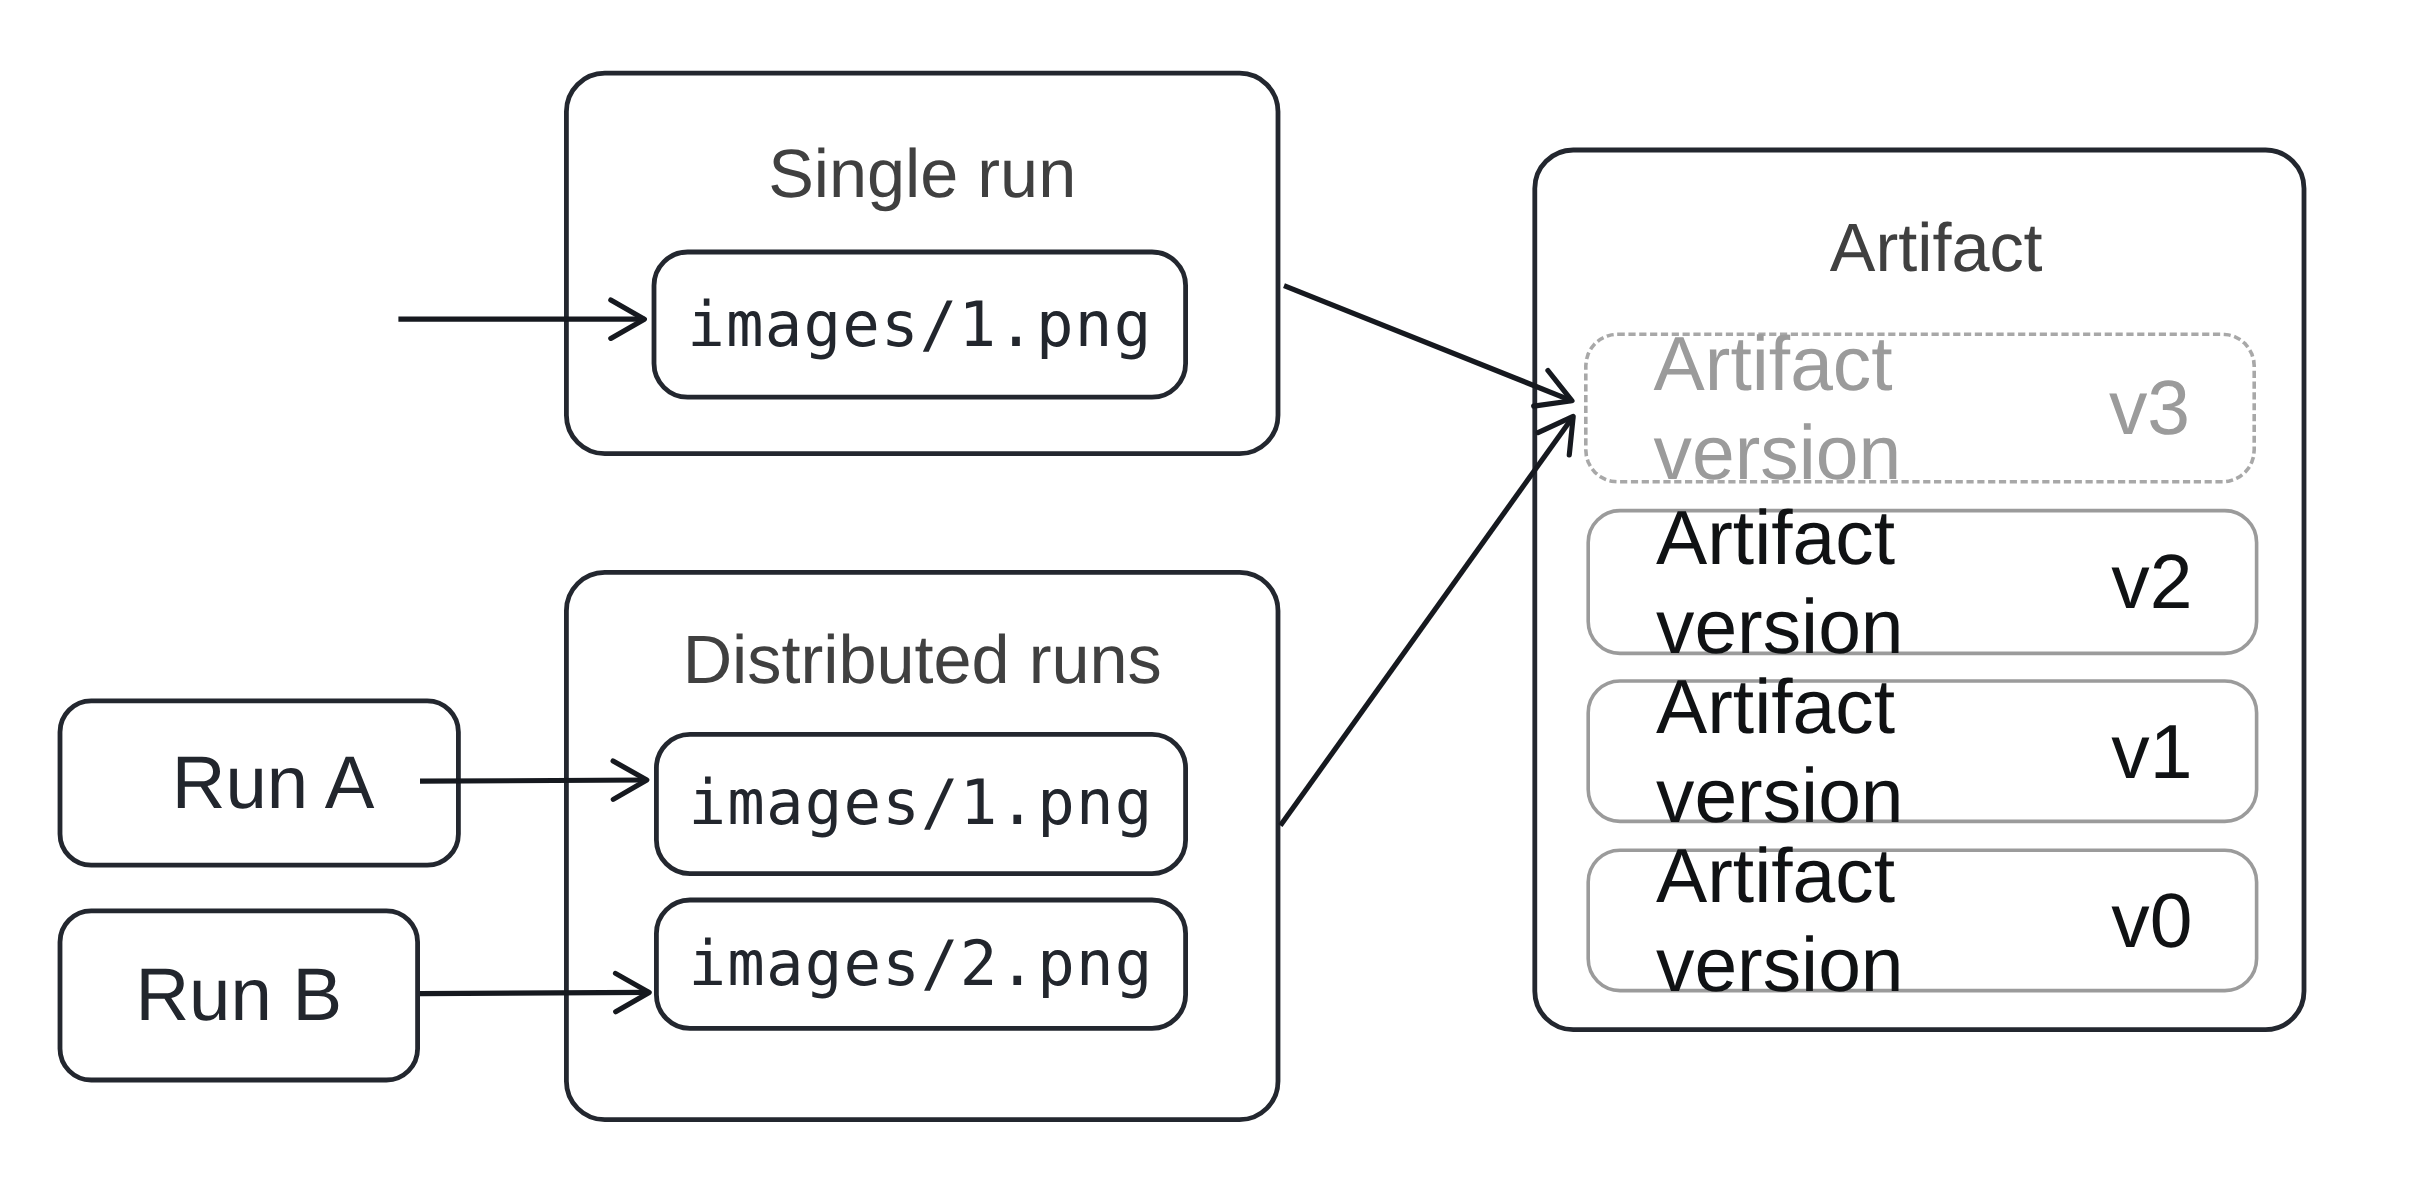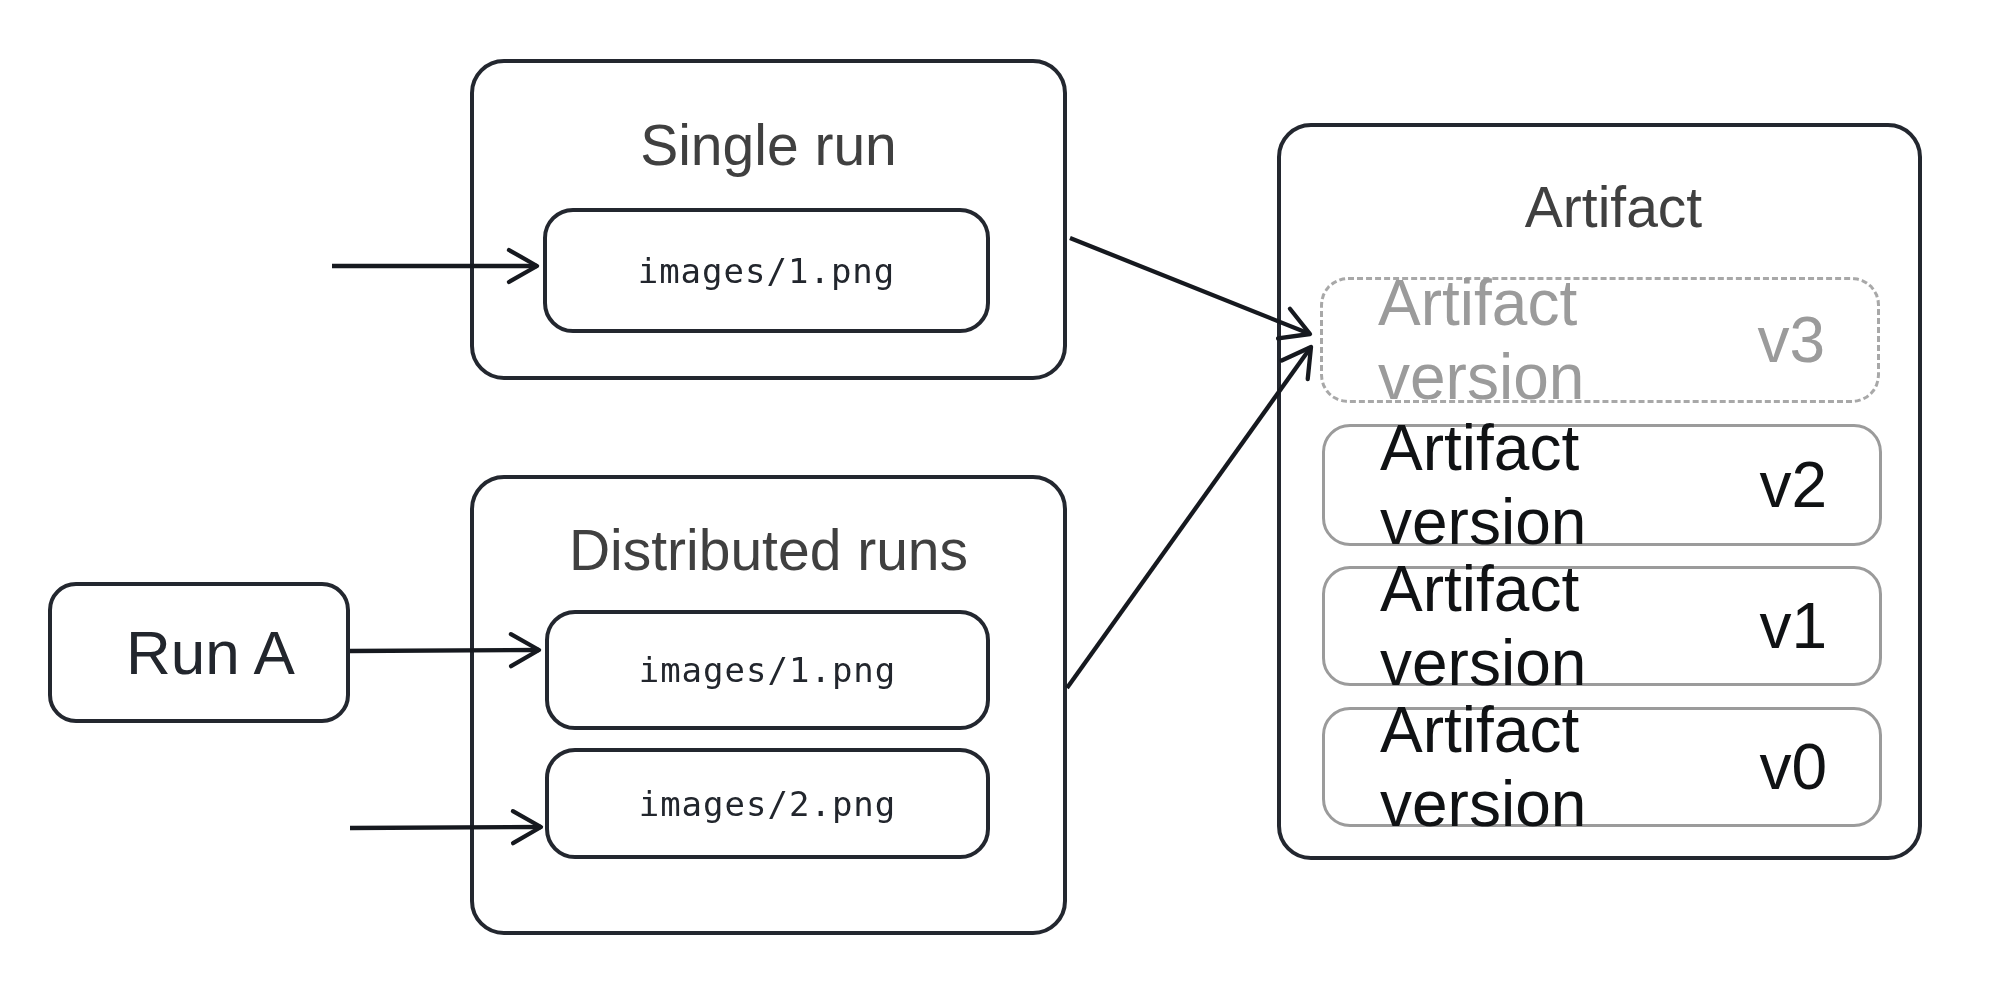--- a/index.html
+++ b/index.html
@@ -41,21 +41,21 @@
     left: 0;
     right: 0;
     text-align: center;
     font-size: 57px;
     line-height: 62px;
     color: #404040;
   }
   .mono-box {
     border-radius: 30px;
     font-family: "DejaVu Sans Mono", monospace;
-    font-size: 34px;
+    font-size: 52px;
     letter-spacing: 1px;
     z-index: 2;
   }
   .version-box {
     position: absolute;
     box-sizing: border-box;
     background: #ffffff;
     border: 3px solid #9b9b9b;
     border-radius: 28px;
     display: flex;
@@ -101,22 +101,25 @@
   <div class="node container-box" style="left:470px; top:475px; width:597px; height:460px;">
     <div class="container-title" style="top:40px;">Distributed runs</div>
   </div>
   <div class="node mono-box" style="left:545px; top:610px; width:445px; height:120px;">
     <span>images/1.png</span>
   </div>
   <div class="node mono-box" style="left:545px; top:748px; width:445px; height:111px;">
     <span>images/2.png</span>
   </div>
 
-  <div class="node run-box" style="left:48px; top:582px; width:302px; height:141px;padding-left:23px;">
+  <div class="node run-box" style="left:48px; top:582px; width:336px; height:141px;padding-left:23px;">
     <span>Run A</span>
+  </div>
+  <div class="node run-box" style="left:48px; top:757px; width:302px; height:145px;">
+    <span>Run B</span>
   </div>
 
   <div class="node container-box" style="left:1277px; top:123px; width:645px; height:737px;">
     <div class="container-title" style="top:49px;padding-left:28px;">Artifact</div>
   </div>
 
   <div class="version-box pending" style="left:1320px; top:277px; width:560px; height:126px;">
     <span>Artifact version</span>
     <span>v3</span>
   </div>

